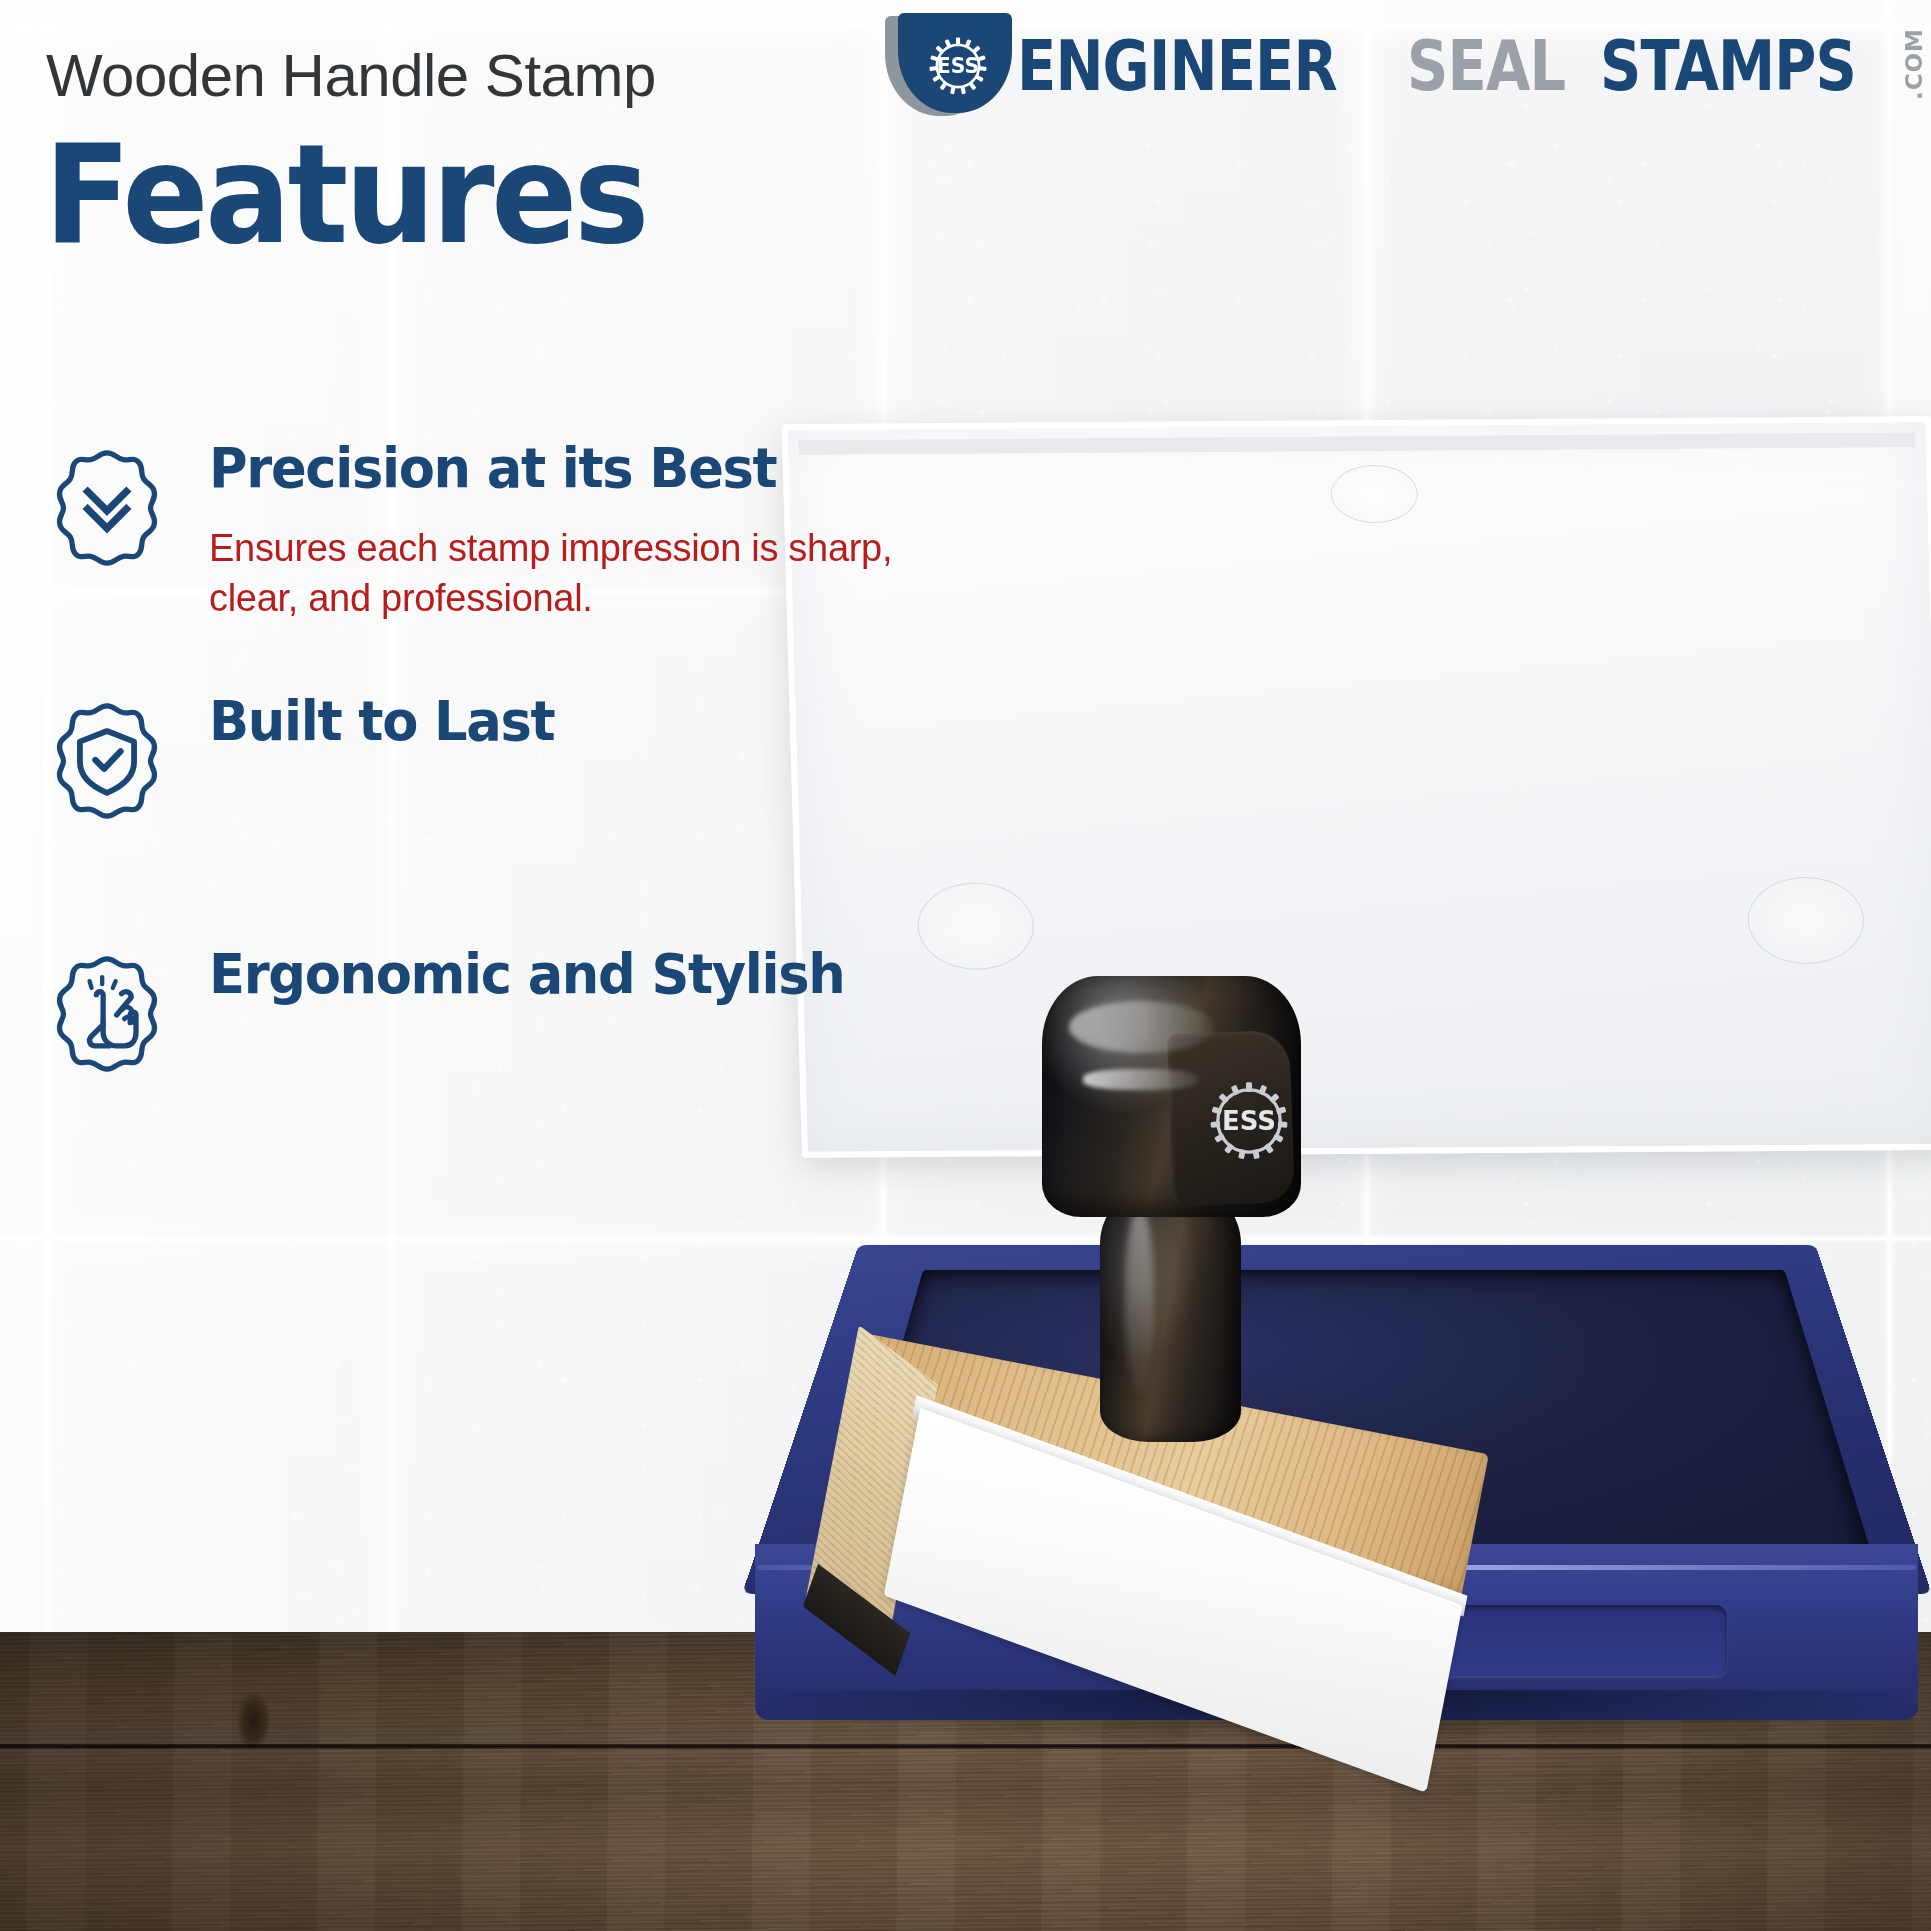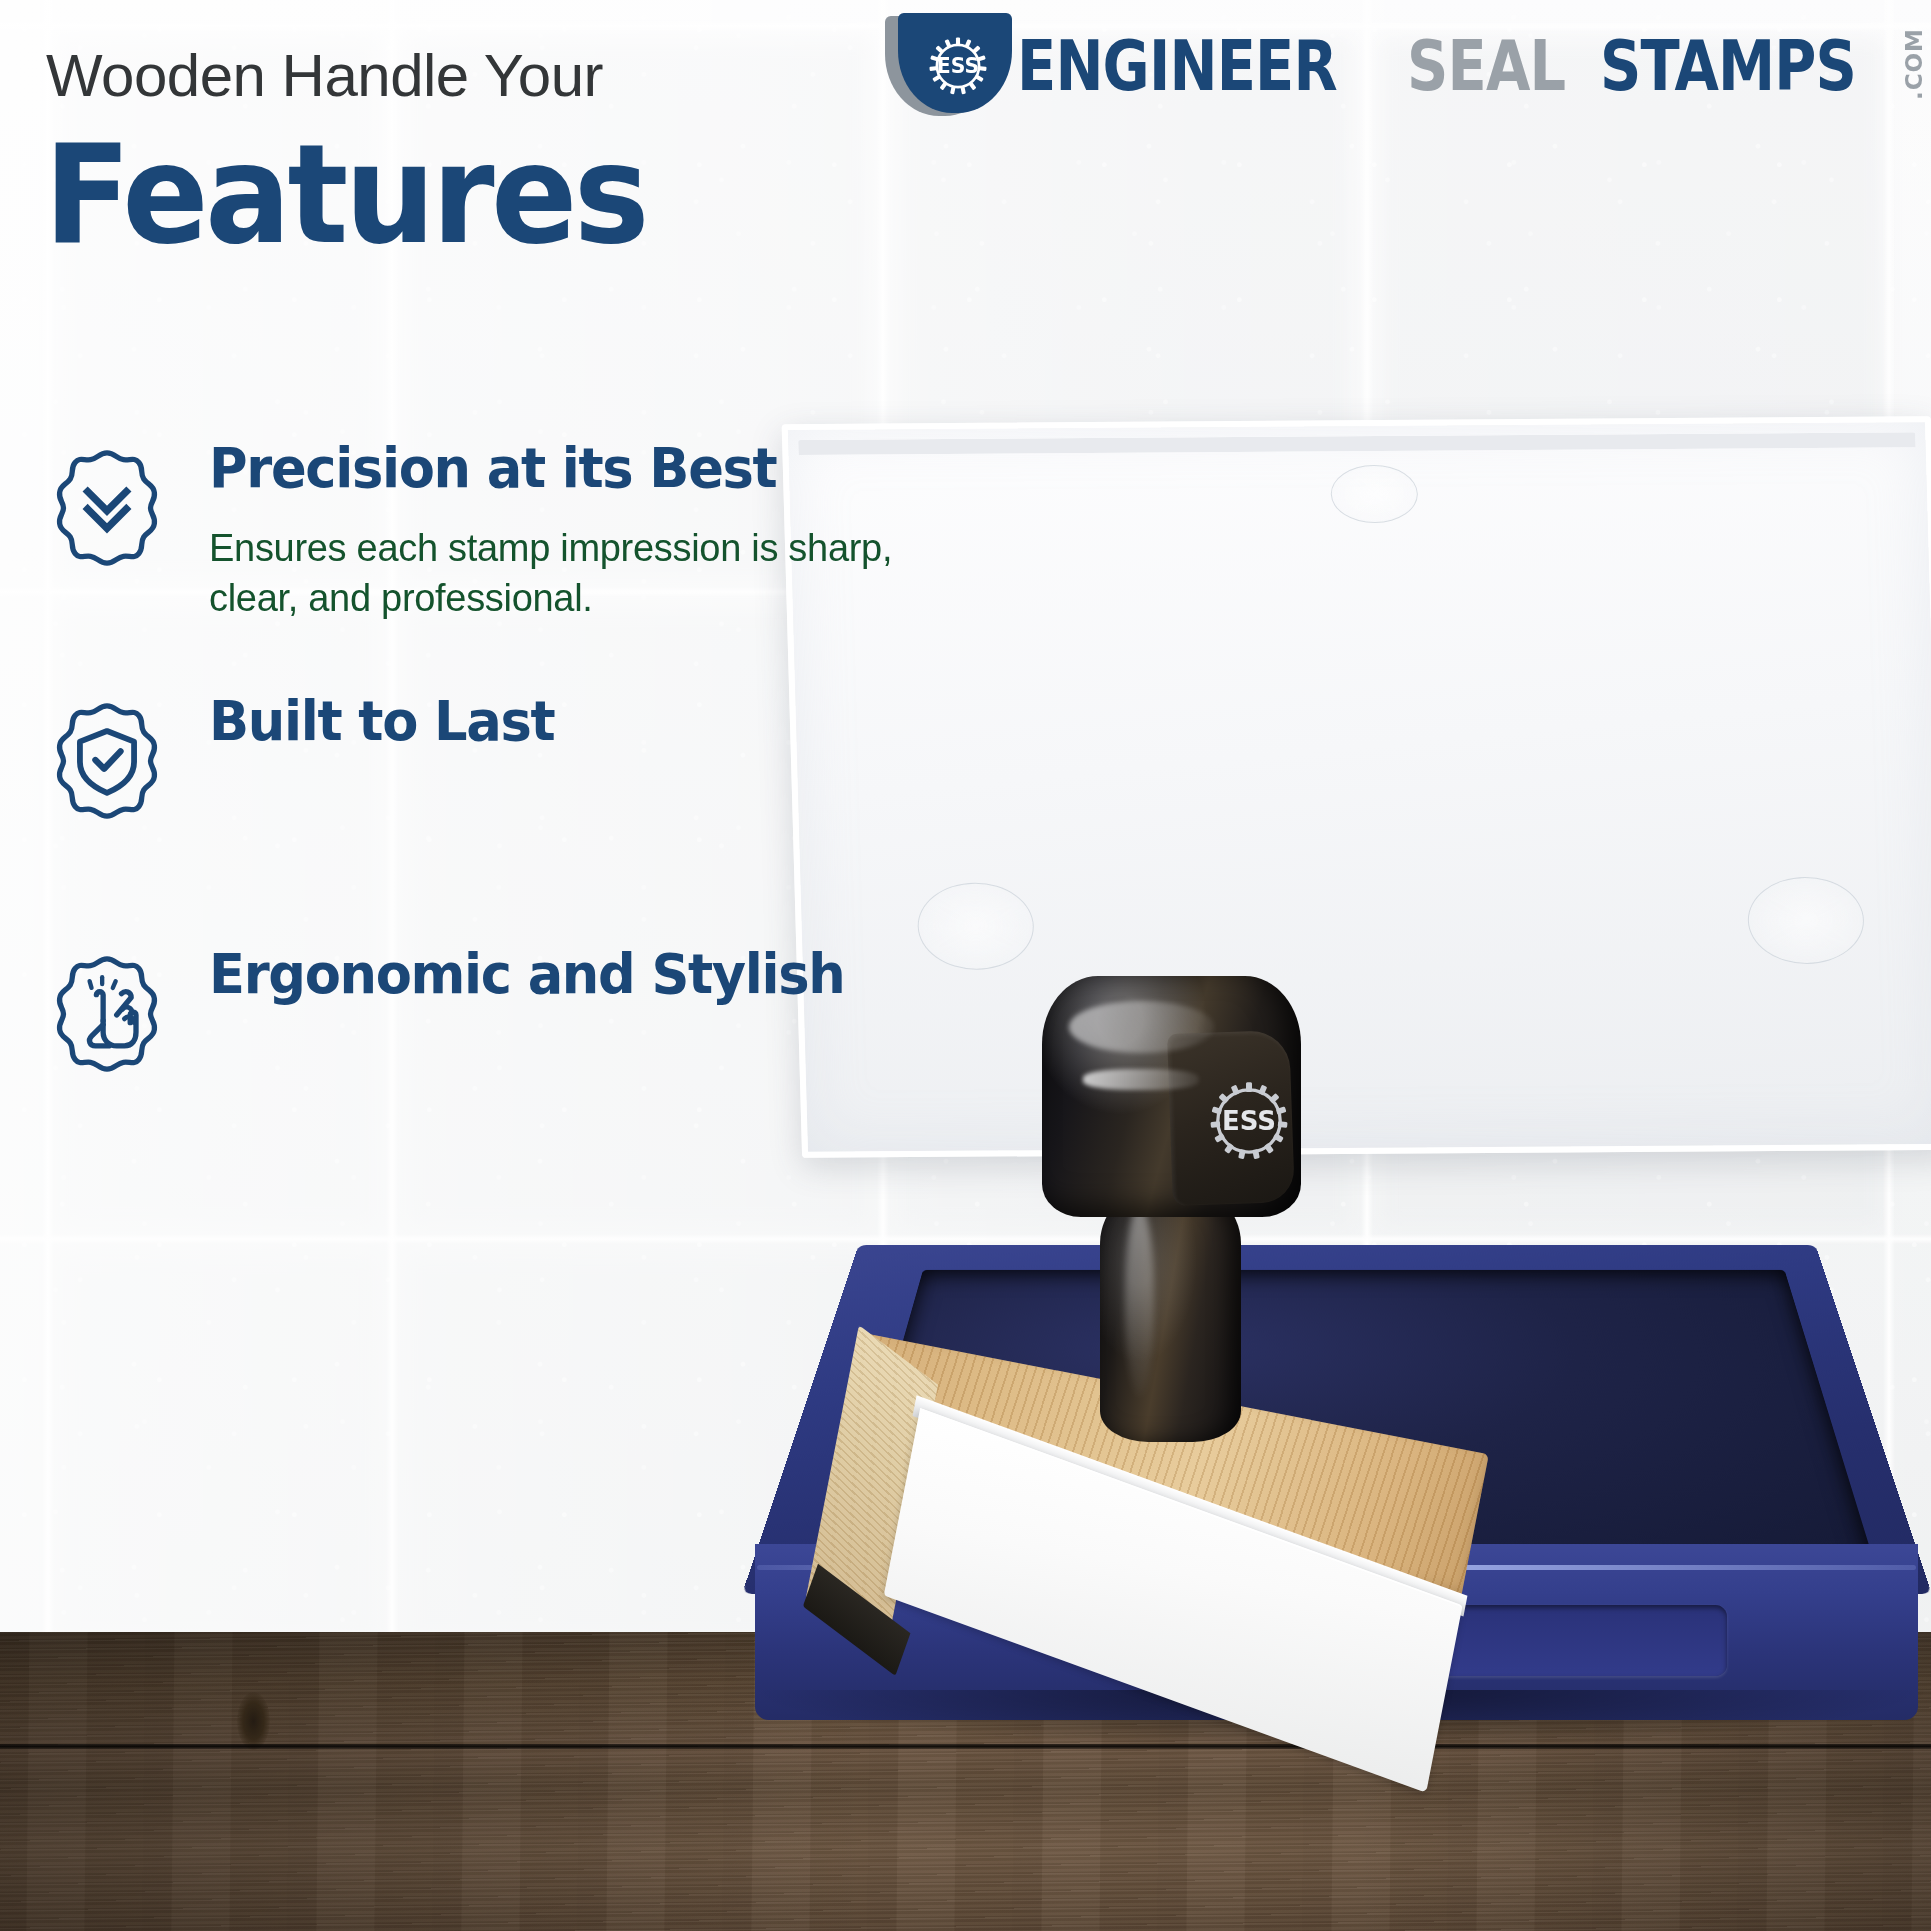--- a/index.html
+++ b/index.html
@@ -145,21 +145,21 @@
   .feature-title{
     font-family:"DejaVu Sans","Liberation Sans",sans-serif;
     font-weight:bold; font-size:56px; color:#1b4777;
     letter-spacing:-1.4px; line-height:1.05;
     transform:scaleX(.94); transform-origin:left center;
     white-space:nowrap;
   }
   .feature-desc{
     margin-top:25px;
     font-family:"Liberation Sans","DejaVu Sans",sans-serif;
-    font-weight:300; font-size:38px; color:#14532d;
+    font-weight:300; font-size:38px; color:#b91c1c;
     line-height:1.32; letter-spacing:-0.3px;
     max-width:772px;
   }
 
   
   #product{ position:absolute; left:734px; top:377px; width:1197px; height:1554px; }
 
   
   #box-lid{
     position:absolute; left:58px; top:43px; width:1149px; height:734px;
@@ -421,21 +421,21 @@
           </g>
           <text x="50" y="59" text-anchor="middle" font-family="DejaVu Sans, sans-serif" font-size="25" font-weight="bold" fill="#e4e6ea">ESS</text>
         </svg>
       </div>
     </div>
 
   </div>
 </div>
 
 <div id="header">
-  <div id="title-sub">Wooden Handle Your</div>
+  <div id="title-sub">Wooden Handle Stamp</div>
   <div id="title-main">Features</div>
 
   <div id="logo">
     <div id="logo-shield">
       <div class="shadow"></div>
       <div class="shield"></div>
       <div class="gear">
         <svg viewBox="0 0 100 100" width="68" height="68">
           <g fill="#ffffff">
             <rect x="47" y="8" width="6" height="11" rx="1.6" transform="rotate(0 50 50)"></rect>

